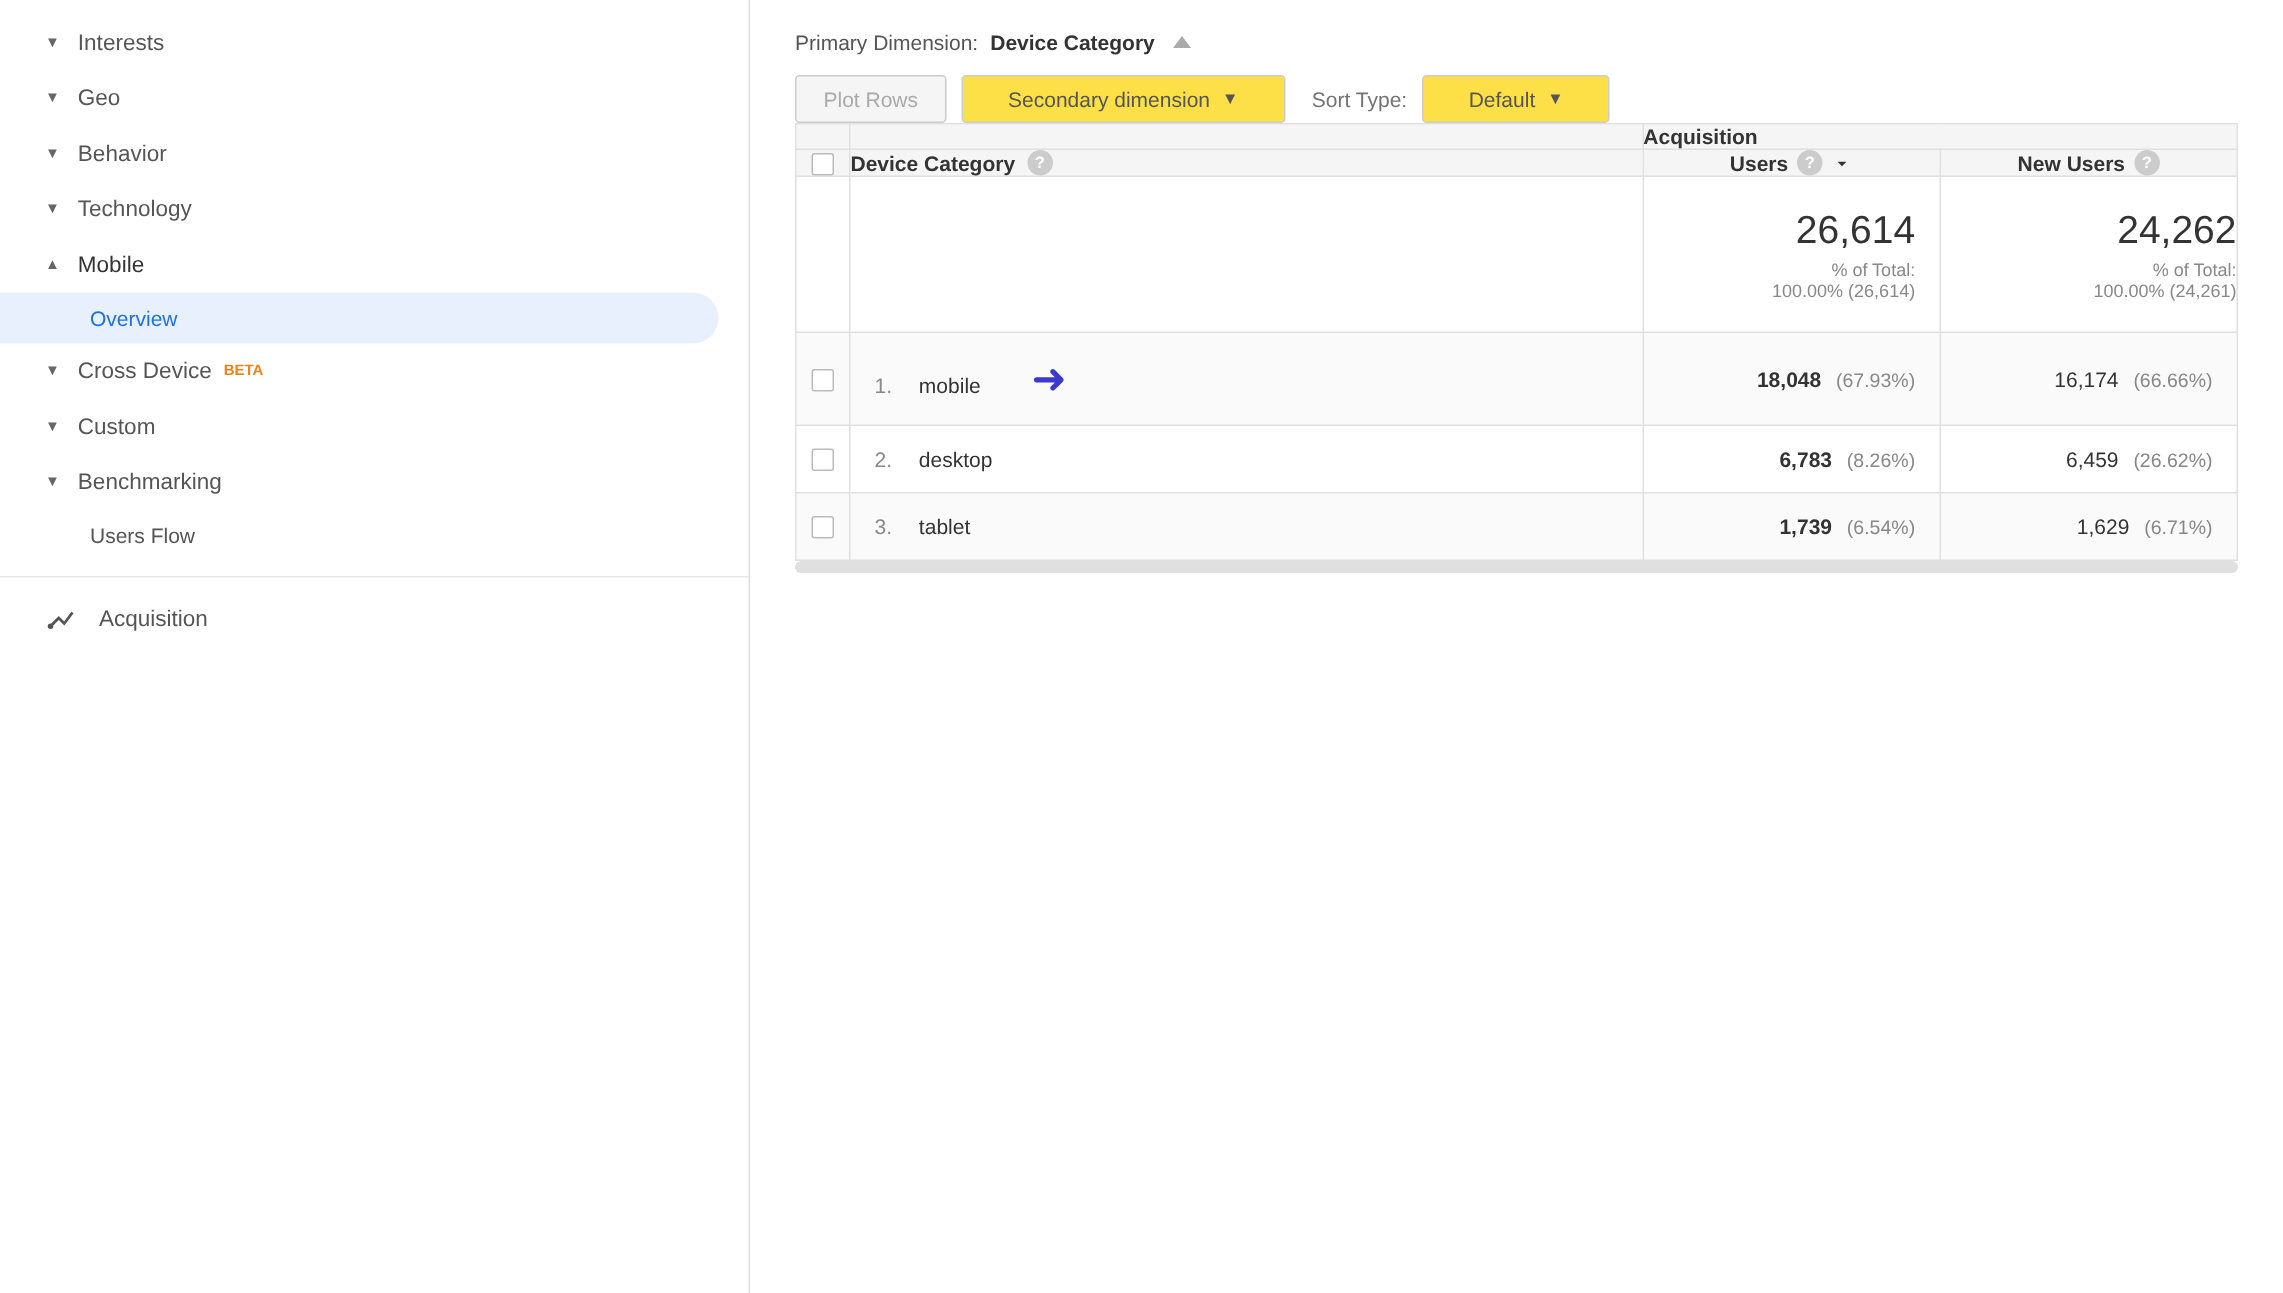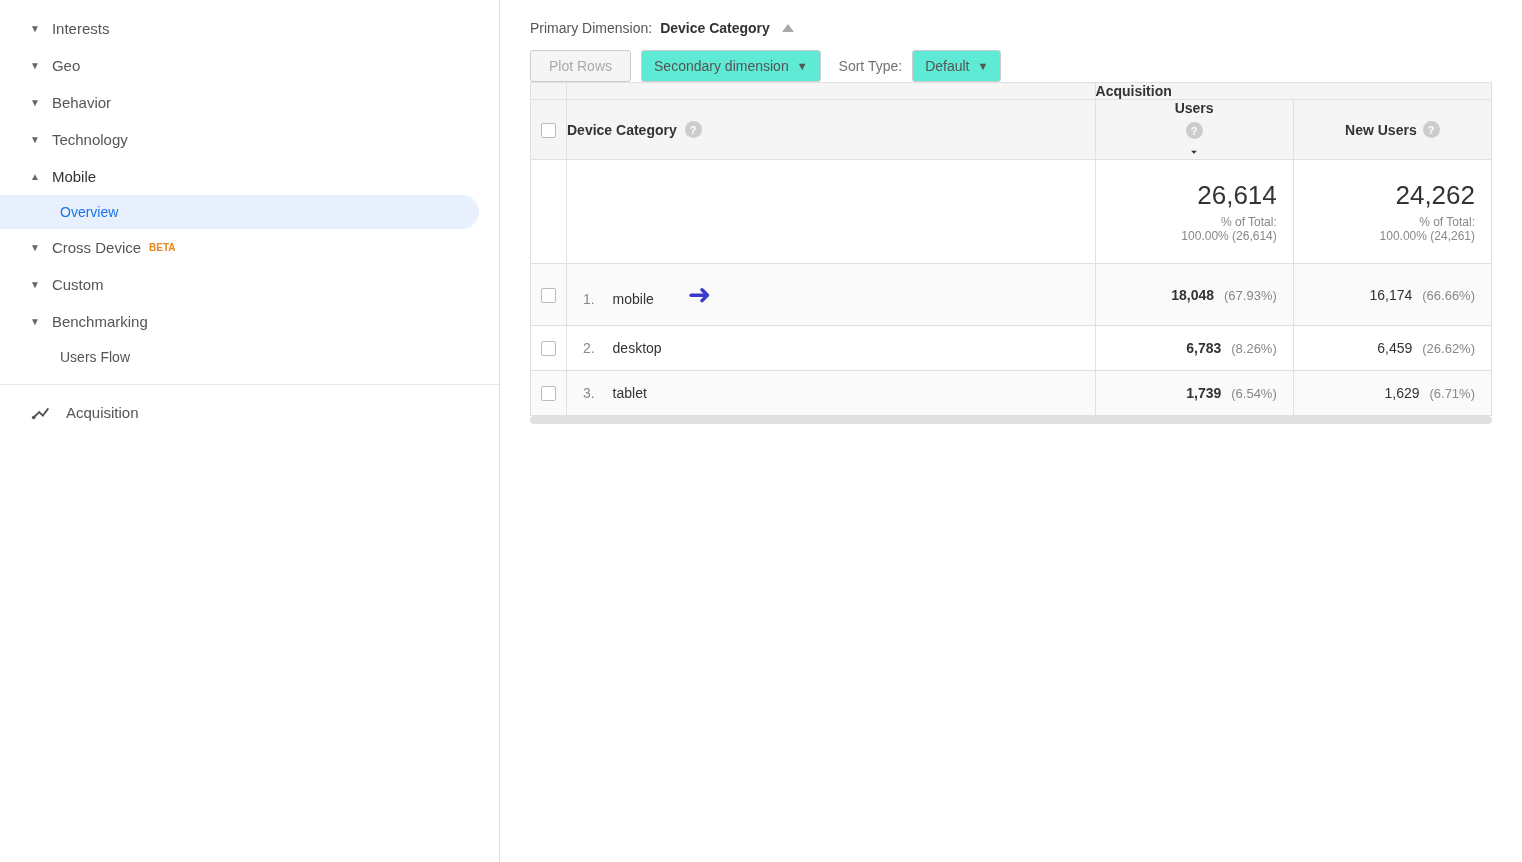--- a/index.html
+++ b/index.html
@@ -111,23 +111,23 @@
       border: 1px solid #ccc;
       background: #f5f5f5;
       color: #aaa;
       border-radius: 3px;
       font-size: 14px;
       cursor: not-allowed;
     }
     .dropdown-btn {
       display: flex;
       align-items: center;
-      padding: 7px 12px;
+      padding: 7px 30px;
       border: 1px solid #ccc;
-      background: #5eead4;
+      background: #fde047;
       border-radius: 3px;
       font-size: 14px;
       cursor: pointer;
       color: #555;
     }
     .dropdown-btn .dd-arrow {
       margin-left: 8px;
       font-size: 11px;
       color: #555;
     }
@@ -169,21 +169,20 @@
       text-align: center;
       padding: 12px 16px;
       vertical-align: middle;
       background: #f5f5f5;
     }
     .th-users-inner {
       display: flex;
       align-items: center;
       justify-content: center;
       gap: 6px;
-      flex-direction: column;
     }
     .sort-down-icon {
       display: inline-flex;
       flex-direction: column;
       align-items: center;
       justify-content: center;
     }
     .sort-down-icon svg {
       width: 14px;
       height: 14px;
@@ -427,21 +426,21 @@
       <tr class="totals-row">
         <td class="td-empty" style="border:1px solid #e0e0e0;"></td>
         <td class="td-empty" style="border:1px solid #e0e0e0;"></td>
         <td style="text-align:right; padding:20px 16px; border:1px solid #e0e0e0;">
           <span class="totals-big">26,614</span>
           <span class="totals-pct">
             <span>% of Total:</span><br>
             <span>100.00% (26,614)</span>
           </span>
         </td>
-        <td style="text-align:right; padding:20px 16px; border:1px solid #e0e0e0;">
+        <td style="text-align:right; padding:20px 0; border:1px solid #e0e0e0;">
           <span class="totals-big">24,262</span>
           <span class="totals-pct">
             <span>% of Total:</span><br>
             <span>100.00% (24,261)</span>
           </span>
         </td>
       </tr>
 
       <tr class="data-row">
         <td class="checkbox-cell">

